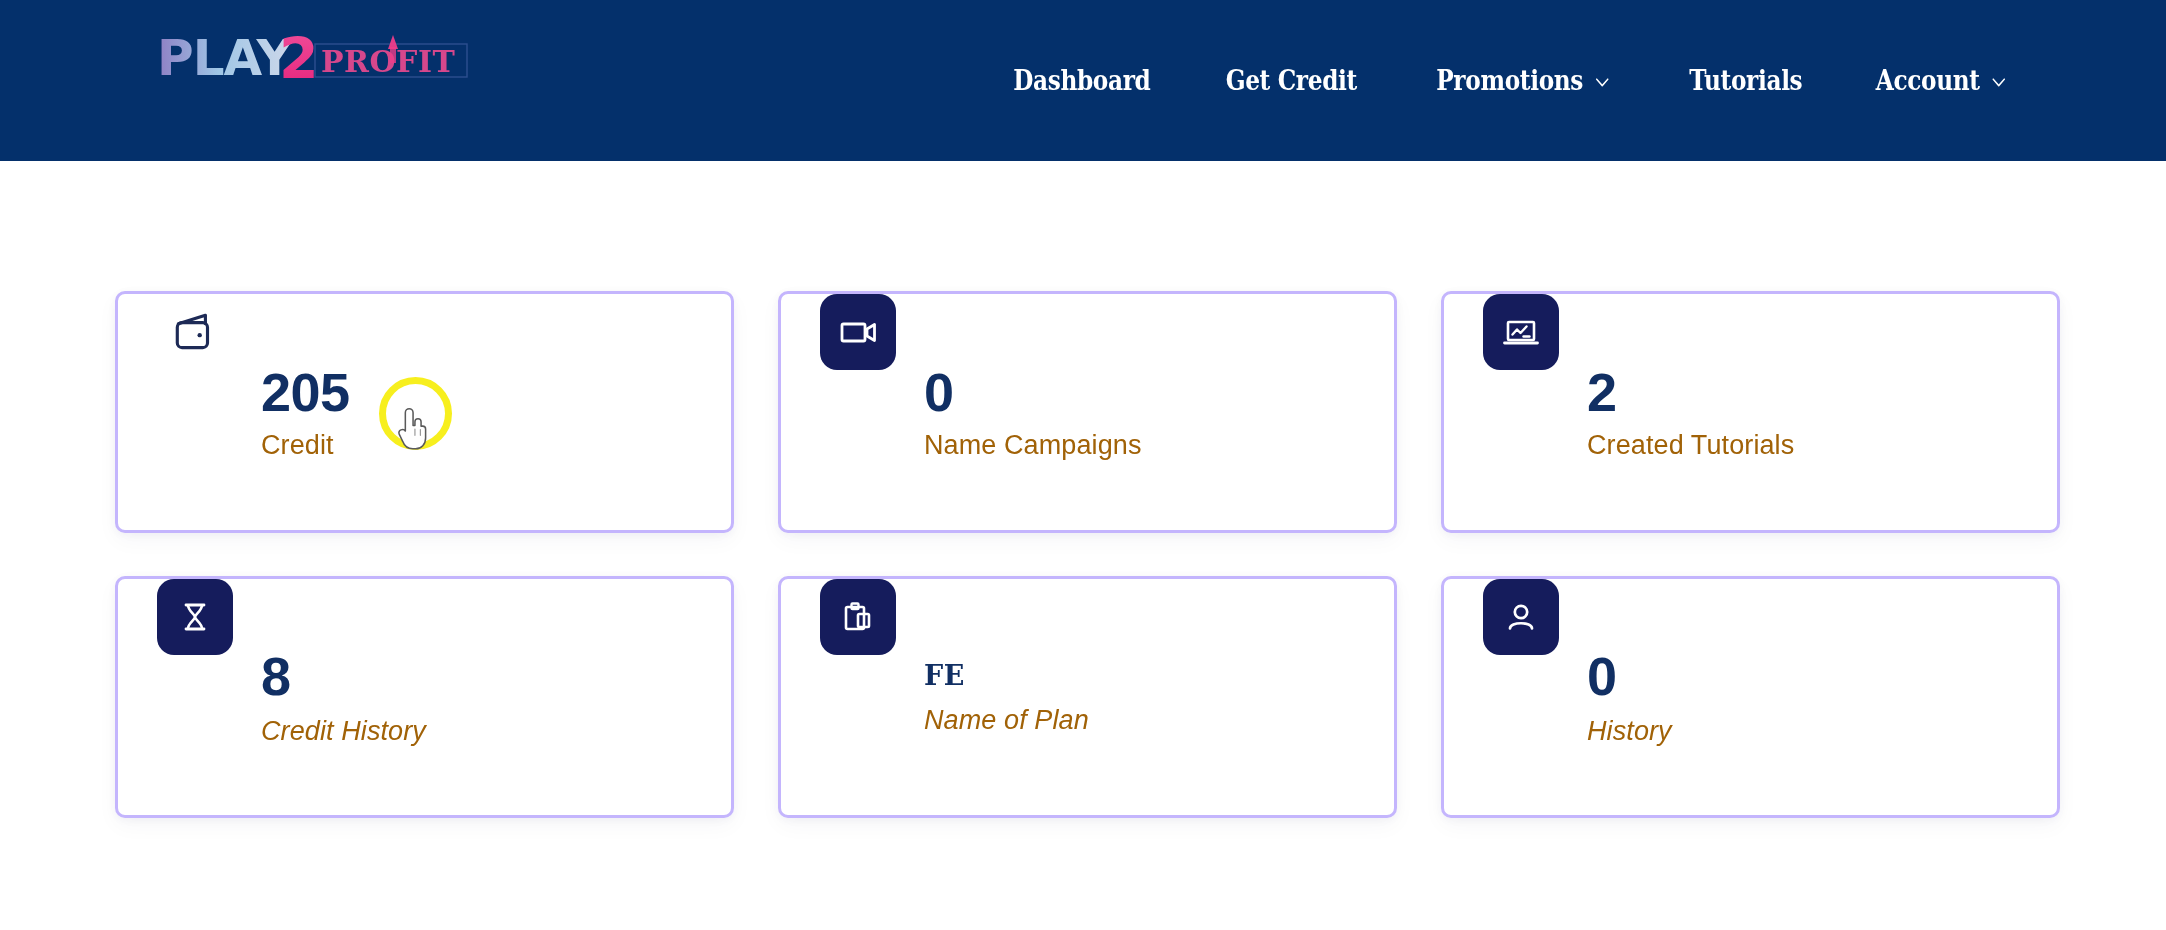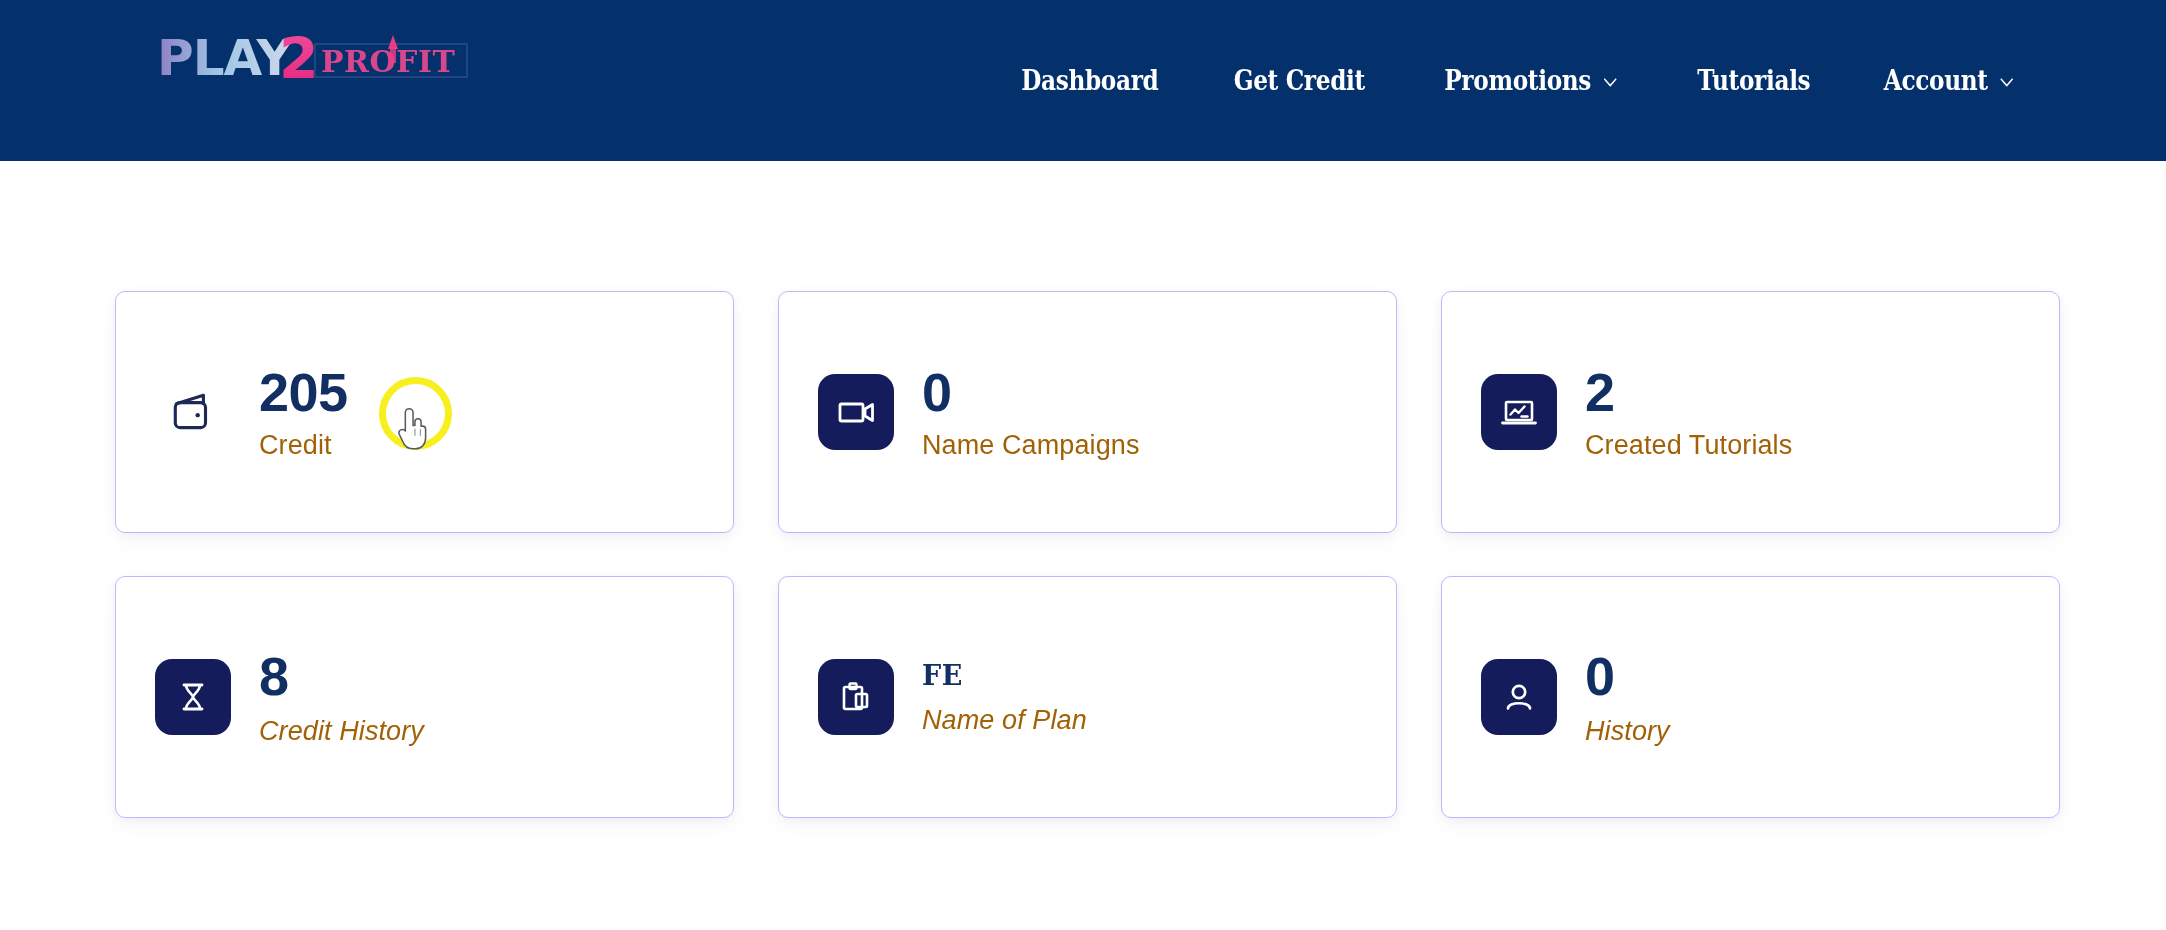--- a/index.html
+++ b/index.html
@@ -31,21 +31,21 @@
     position: absolute;
     left: 157px;
     top: 27px;
     width: 312px;
     height: 62px;
     display: block;
   }
 
   .nav {
     position: absolute;
-    right: 112px;
+    right: 120px;
     top: 0;
     height: 161px;
     display: flex;
     align-items: center;
     gap: 0px;
   }
   .nav-item {
     color: #ffffff;
     font-family: "DejaVu Serif", serif;
     font-weight: bold;
@@ -79,26 +79,25 @@
     width: 1937px;
     display: grid;
     grid-template-columns: repeat(3, 619px);
     grid-template-rows: 242px 242px;
     column-gap: 44px;
     row-gap: 43px;
   }
 
   .card {
     background: #ffffff;
-    border: 1px solid #c4b5fd;
+    border: 3px solid #c4b5fd;
     border-radius: 10px;
     box-shadow: 0 2px 8px rgba(17, 34, 85, 0.045),
                 0 8px 22px rgba(17, 34, 85, 0.035);
     display: flex;
-    align-items: center;
     padding-left: 39px;
     box-sizing: border-box;
     position: relative;
     cursor: pointer;
   }
 
   .icon-slot {
     flex: 0 0 auto;
     width: 76px;
     height: 76px;

